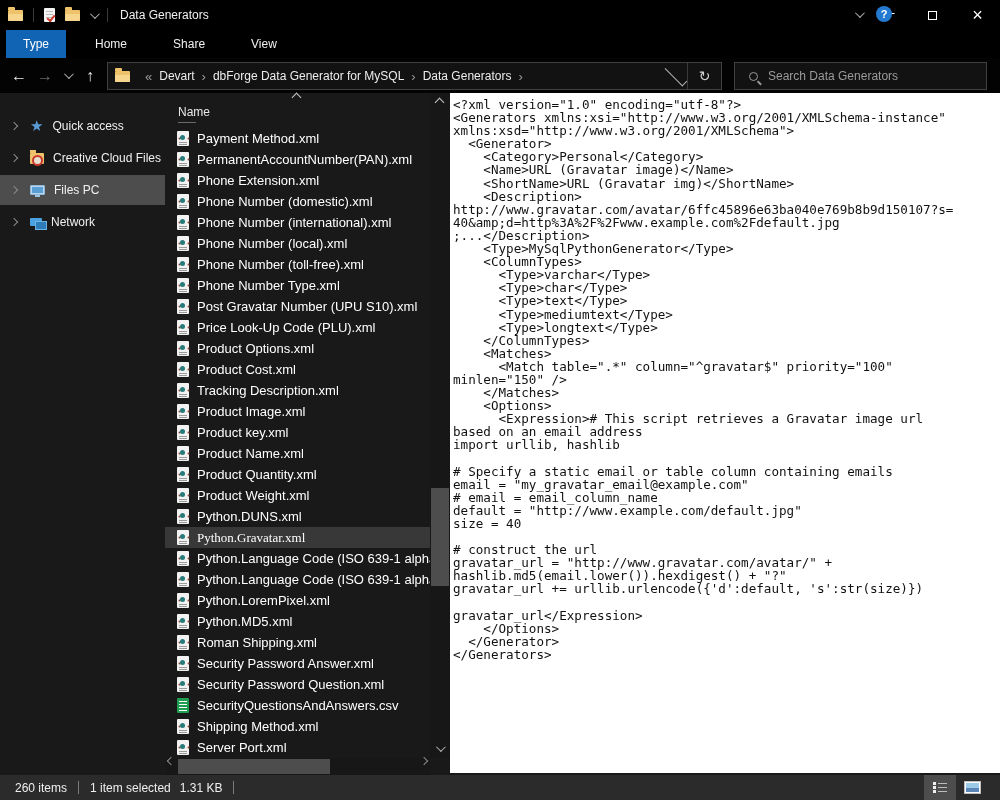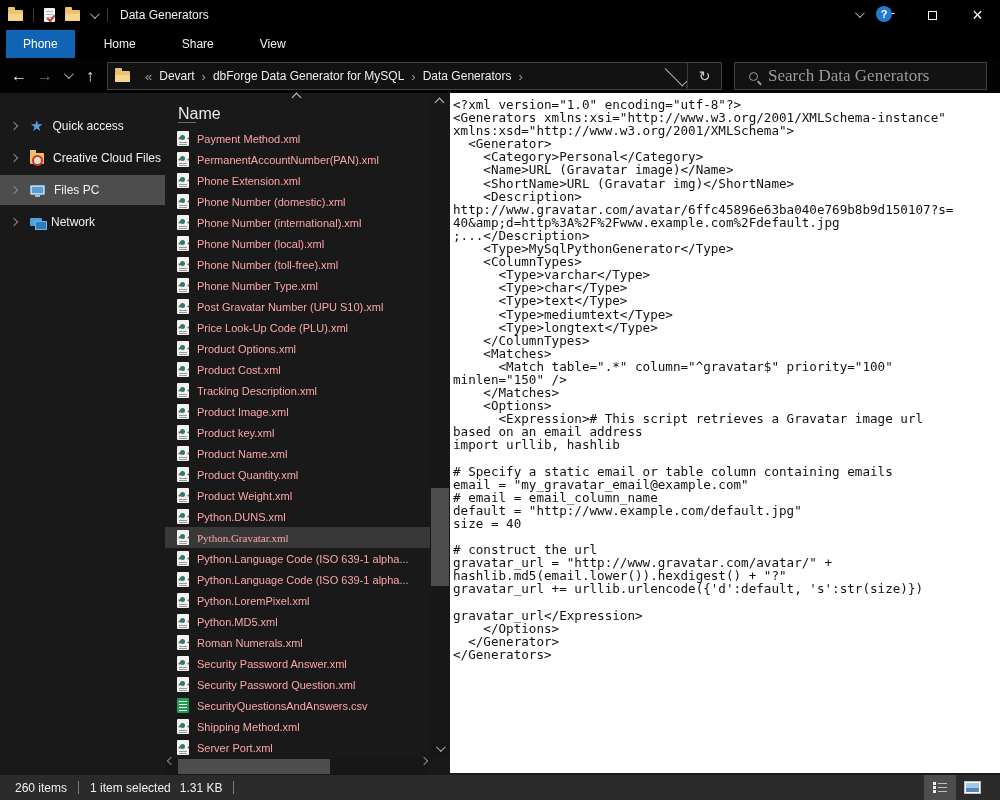--- a/index.html
+++ b/index.html
@@ -59,21 +59,21 @@
   .addr-chev { padding:0 12px; }
   .addr-refresh { border-left:1px solid #3a3a3a; width:34px; height:26px; display:flex;
     align-items:center; justify-content:center; font-size:14px; color:#d0d0d0; }
   .searchbox { position:absolute; left:734px; top:4px; width:253px; height:28px; background:#121212;
     border:1px solid #404040; display:flex; align-items:center; }
   .lens { width:9px; height:9px; border:1.5px solid #9a9a9a; border-radius:50%; position:relative;
     margin:0 10px 0 14px; }
   .lens::after { content:""; position:absolute; width:5px; height:1.5px; background:#9a9a9a;
     transform:rotate(45deg); left:7px; top:9px; }
   .searchbox input { background:transparent; border:none; outline:none; color:#b7b7b7;
-    font-size:17px; width:190px; font-family:Liberation Serif, serif; }
+    font-size:12px; width:190px; font-family:Liberation Sans, sans-serif; }
   .searchbox input::placeholder { color:#9a9a9a; }
 
   
   .main { position:absolute; left:0; top:93px; width:1000px; height:682px; background:#191919; }
 
   
   .sidebar { position:absolute; left:0; top:0; width:165px; height:682px; background:#191919; }
   .side-item { position:relative; height:30px; display:flex; align-items:center; color:#f0f0f0;
     font-size:12px; padding-left:30px; margin-top:2px; }
   .side-item .chev-right { position:absolute; left:11px; }
@@ -87,24 +87,24 @@
   .icon-pc { width:15px; height:10px; background:#bdd7ee; border:1px solid #8fb8d8; border-radius:1px; position:relative; }
   .icon-pc::before { content:""; position:absolute; left:1px; top:1px; right:1px; bottom:1px; background:#5a9fd4; }
   .icon-pc::after { content:""; position:absolute; left:4px; bottom:-3px; width:5px; height:2px; background:#9ec6e0; }
   .icon-net { width:12px; height:8px; background:#4aa3e0; border-radius:1px; position:relative; }
   .icon-net::before { content:""; position:absolute; left:5px; top:3px; width:10px; height:7px;
     background:#2e7cb8; border:1px solid #6db4e4; }
 
   
   .filelist { position:absolute; left:165px; top:0; width:265px; height:682px; background:#191919; }
   .sort-caret { position:absolute; left:128px; top:1px; }
-  .list-header { position:absolute; left:13px; top:12px; color:#e8e8e8; font-size:16px; }
+  .list-header { position:absolute; left:13px; top:12px; color:#e8e8e8; font-size:12px; }
   .header-line { position:absolute; left:13px; top:29px; width:18px; height:1px; background:#6a6a6a; }
   .rows { position:absolute; left:0; top:35px; width:265px; }
-  .row { height:21px; display:flex; align-items:center; padding-left:12px; color:#fca5a5; font-size:11px;
+  .row { height:21px; display:flex; align-items:center; padding-left:12px; color:#ffffff; font-size:13px;
     white-space:nowrap; overflow:hidden; }
   .row.selected { background:#383838;font-family:Liberation Serif, serif; }
   .row .fname { margin-left:8px; }
   .ficon { width:12px; height:15px; background:#f2f2f2; border-radius:1px; position:relative; flex:none; }
   .ficon::before { content:""; position:absolute; left:3px; top:4px; width:5px; height:5px;
     background:#267a7a; border-radius:50%; box-shadow:-3px 1px 0 -1.5px #8a4a3a, 6px 1px 0 -1.5px #8a4a3a; }
   .ficon::after { content:""; position:absolute; left:2px; top:11px; width:8px; height:1px;
     background:#9a9a9a; box-shadow:0 2px 0 #9a9a9a; }
   .ficon.csv { background:#1f9e53; }
   .ficon.csv::before { background:#fff; border-radius:0; width:8px; height:1px; left:2px; top:3px;
@@ -174,21 +174,21 @@
         </div>
       <div class="win-btn" style="font-size:18px;">
           <span>×</span>
         </div>
     </div>
   </div>
 
   <div class="ribbon">
 
       <div class="rtab active">
-        <span>Phone</span>
+        <span>Type</span>
       </div>
 
       <div class="rtab">
         <span>Home</span>
       </div>
 
       <div class="rtab">
         <span>Share</span>
       </div>
 
@@ -385,21 +385,21 @@
             <span class="fname">Python.LoremPixel.xml</span>
           </div>
 
           <div class="row">
             <span class="ficon"></span>
             <span class="fname">Python.MD5.xml</span>
           </div>
 
           <div class="row">
             <span class="ficon"></span>
-            <span class="fname">Roman Numerals.xml</span>
+            <span class="fname">Roman Shipping.xml</span>
           </div>
 
           <div class="row">
             <span class="ficon"></span>
             <span class="fname">Security Password Answer.xml</span>
           </div>
 
           <div class="row">
             <span class="ficon"></span>
             <span class="fname">Security Password Question.xml</span>

